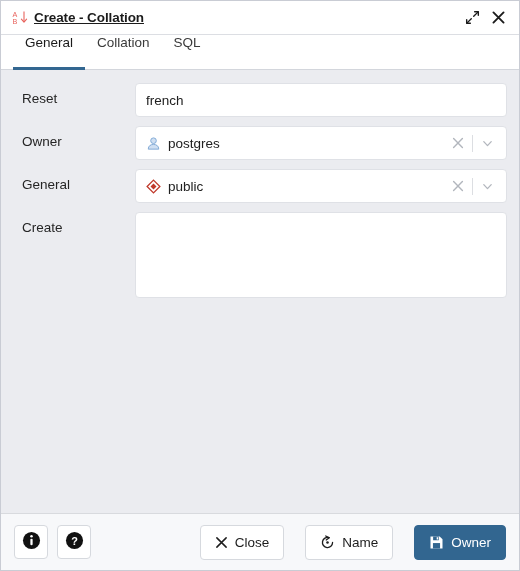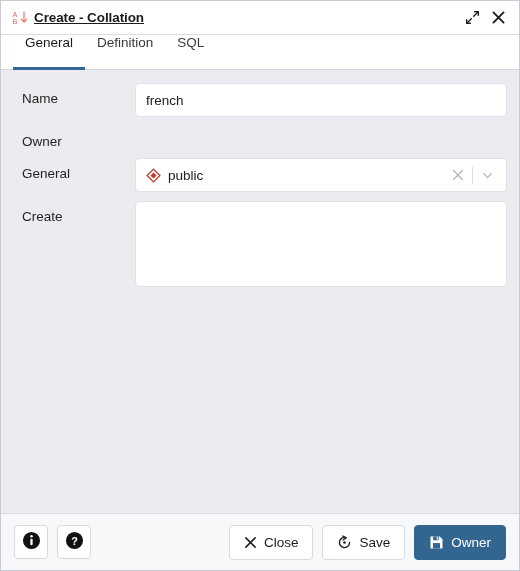--- a/index.html
+++ b/index.html
@@ -213,20 +213,21 @@
     border-radius: 4px;
     background: #ffffff;
     display: flex;
     align-items: center;
     gap: 7px;
     padding: 0 14px;
     font-size: 13.5px;
     color: #1d1d1d;
     cursor: pointer;
     white-space: nowrap;
+    margin-left: 12px;
   }
   .btn.primary {
     background: #326690;
     border-color: #326690;
     color: #ffffff;
   }
   .btn svg { flex: none; display: block; }
 </style>
 </head>
 <body>
@@ -257,40 +258,64 @@
         <path d="M2.6 2.6 L13.4 13.4 M13.4 2.6 L2.6 13.4" stroke="#1b1b1b" stroke-width="2" stroke-linecap="round"></path>
       </svg>
     </span>
   </div>
 
   <div class="tabbar">
     <div class="tab active">
       <span>General</span>
     </div>
     <div class="tab">
-      <span>Definition</span>
+      <span>Collation</span>
     </div>
     <div class="tab">
       <span>SQL</span>
     </div>
   </div>
 
   <div class="body">
 
     <div class="row">
-      <div class="row-label">Name</div>
+      <div class="row-label">Reset</div>
       <div class="field">
         <div class="input-box">
           <span class="value">french</span>
         </div>
       </div>
     </div>
 
     <div class="row">
       <div class="row-label">Owner</div>
+      <div class="field">
+        <div class="input-box select-box">
+          <span class="select-icon">
+            <svg width="15" height="15" viewBox="0 0 16 16">
+              <circle cx="8" cy="5" r="3" fill="#cfdff2" stroke="#7ea7d4" stroke-width="1"></circle>
+              <path d="M2.4 14 C2.4 10.5 5 9 8 9 C11 9 13.6 10.5 13.6 14 Z" fill="#cfdff2" stroke="#7ea7d4" stroke-width="1" stroke-linejoin="round"></path>
+            </svg>
+          </span>
+          <span class="value">postgres</span>
+          <span class="sel-controls">
+            <span class="sel-clear">
+              <svg width="12" height="12" viewBox="0 0 12 12">
+                <path d="M1.6 1.6 L10.4 10.4 M10.4 1.6 L1.6 10.4" stroke="#b2b6bd" stroke-width="1.4" stroke-linecap="round"></path>
+              </svg>
+            </span>
+            <span class="sel-sep"></span>
+            <span class="sel-chevron">
+              <svg width="13" height="13" viewBox="0 0 14 14">
+                <path d="M3 5 L7 9.3 L11 5" stroke="#b2b6bd" stroke-width="1.4" fill="none" stroke-linecap="round" stroke-linejoin="round"></path>
+              </svg>
+            </span>
+          </span>
+        </div>
+      </div>
     </div>
 
     <div class="row">
       <div class="row-label">General</div>
       <div class="field">
         <div class="input-box select-box">
           <span class="select-icon">
             <svg width="15" height="15" viewBox="0 0 16 16">
               <path d="M8 1.2 L14.8 8 L8 14.8 L1.2 8 Z" fill="none" stroke="#c0392b" stroke-width="1.4"></path>
               <path d="M8 4.8 L11.2 8 L8 11.2 L4.8 8 Z" fill="#c0392b"></path>
@@ -354,21 +379,21 @@
     </div>
 
     <div class="btn">
       <span>
         <svg width="15" height="15" viewBox="0 0 16 16">
           <path d="M13.4 8 A5.4 5.4 0 1 1 9.6 2.85" stroke="#1d1d1d" stroke-width="1.4" fill="none" stroke-linecap="round"></path>
           <path d="M6.1 1.1 L9.9 2.9 L6.6 5.3" stroke="#1d1d1d" stroke-width="1.4" fill="none" stroke-linecap="round" stroke-linejoin="round"></path>
           <circle cx="8" cy="8" r="1.35" fill="#1d1d1d"></circle>
         </svg>
       </span>
-      <span>Save</span>
+      <span>Name</span>
     </div>
 
     <div class="btn primary">
       <span>
         <svg width="15" height="15" viewBox="0 0 16 16">
           <path d="M1.6 1.6 H11.4 L14.4 4.6 V14.4 H1.6 Z" fill="#ffffff"></path>
           <rect x="4.4" y="1.6" width="6" height="4" fill="#326690"></rect>
           <rect x="8.2" y="2.4" width="1.5" height="2.4" fill="#ffffff"></rect>
           <rect x="4.2" y="8.6" width="7.6" height="5.8" fill="#326690"></rect>
         </svg>

